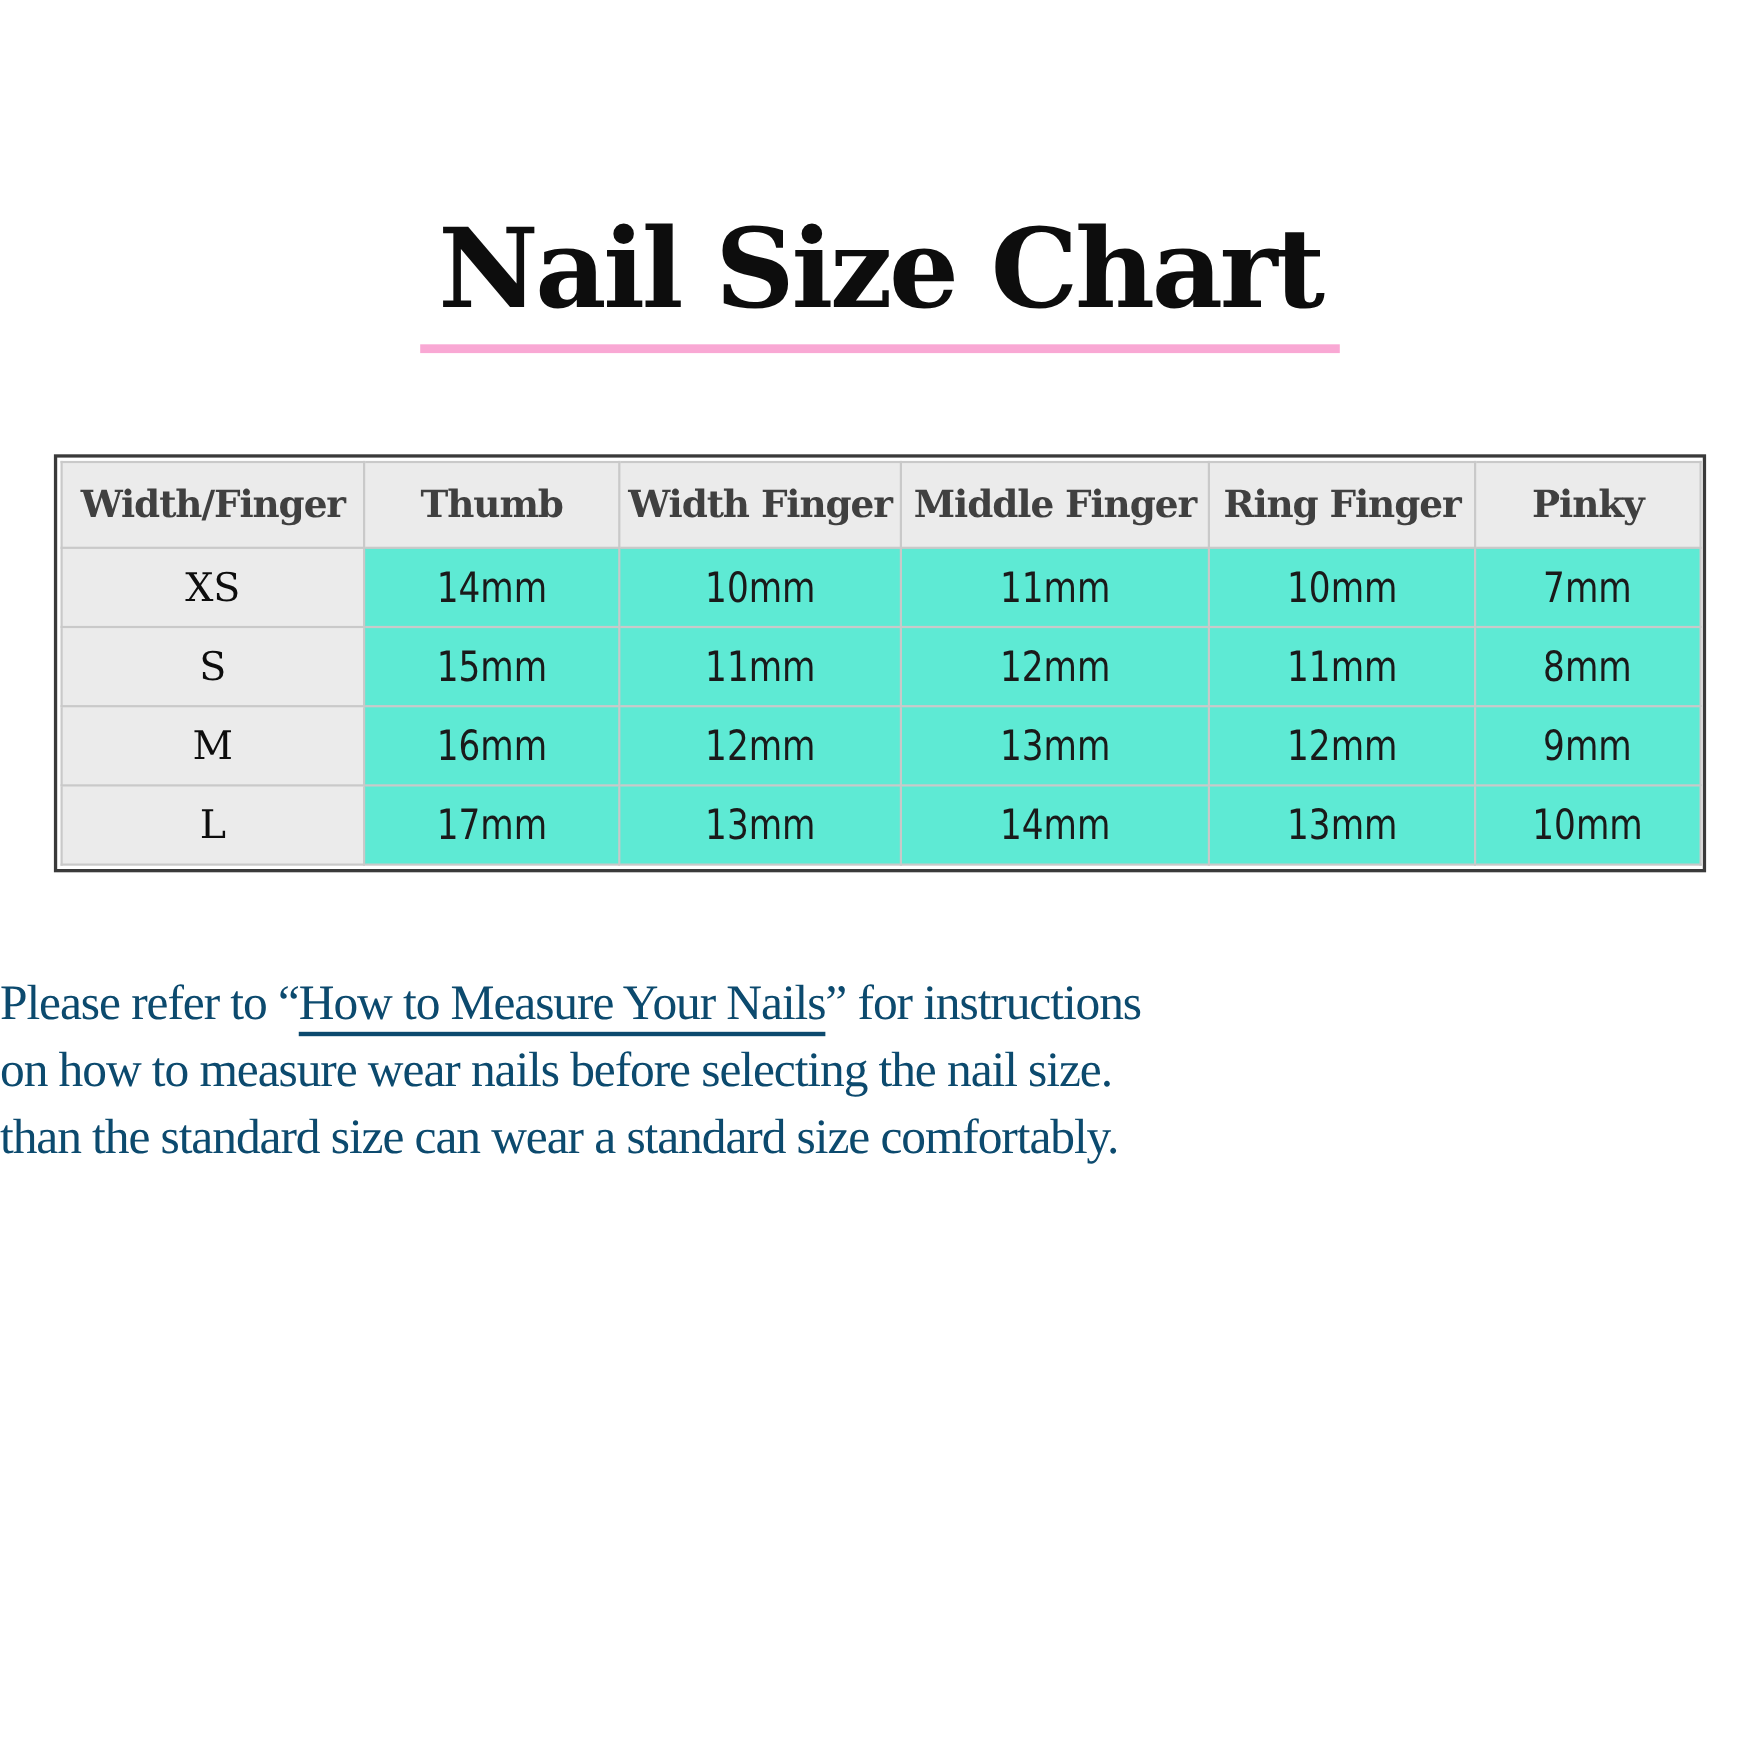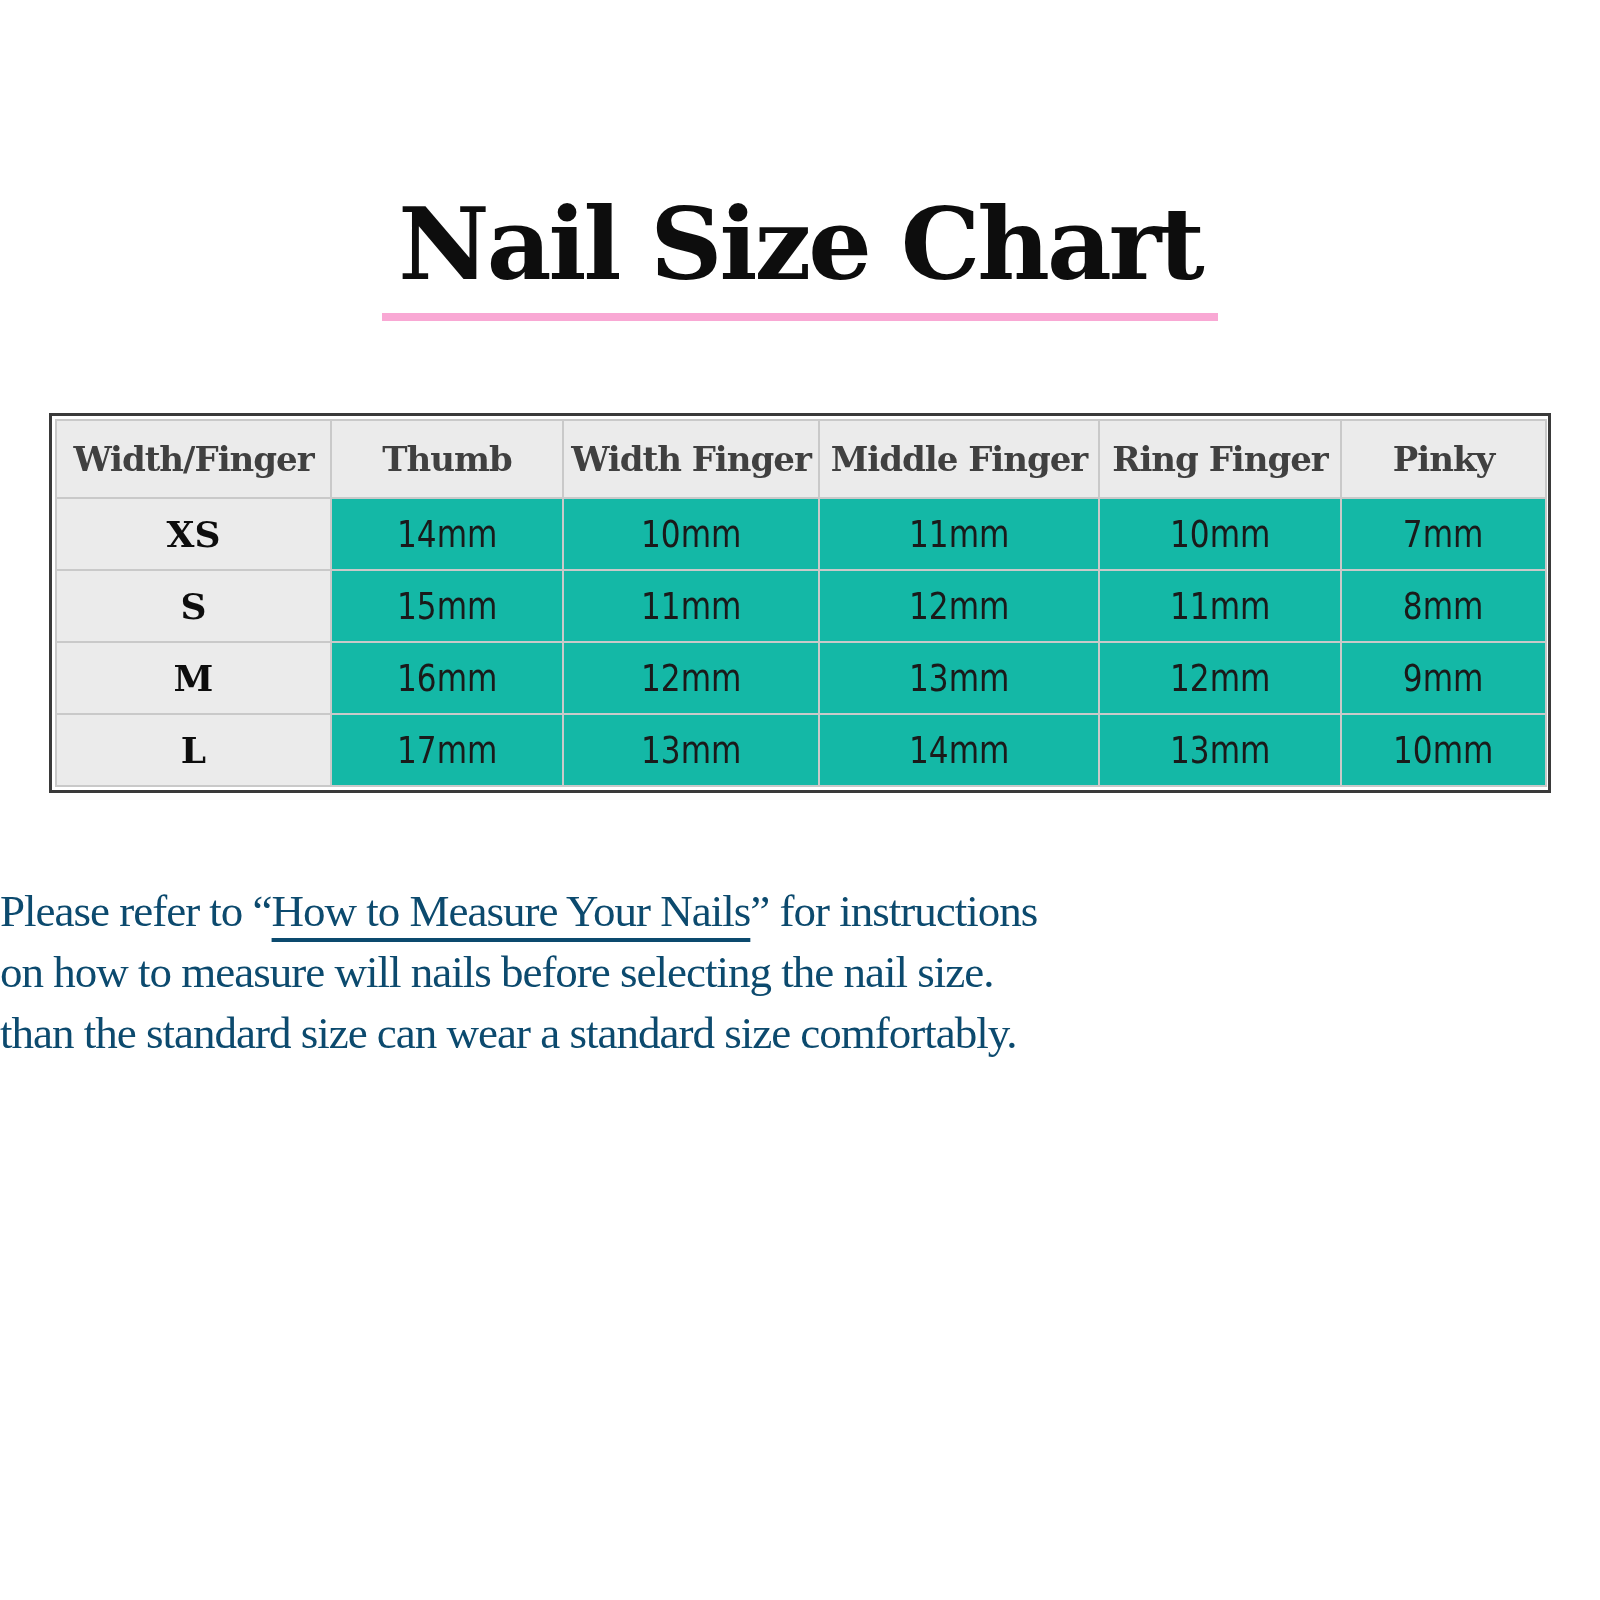--- a/index.html
+++ b/index.html
@@ -64,26 +64,26 @@
     font-family: "DejaVu Serif", serif;
     font-weight: 900;
     font-size: 34px;
     letter-spacing: -1px;
     color: #404040;
   }
   table.size-table tbody th.row-label {
     background: #ebebeb;
     height: 70px;
     font-family: "DejaVu Serif", serif;
-    font-weight: 700;
+    font-weight: 400;
     font-size: 36px;
     color: #0d0d0d;
   }
   table.size-table tbody td {
-    background: #14b8a6;
+    background: #5eead4;
     height: 70px;
     font-family: "DejaVu Sans", "Liberation Sans", sans-serif;
     font-weight: 400;
     font-size: 38px;
     color: #1a1a1a;
   }
   table.size-table tbody td .num {
     display: inline-block;
     transform: scaleX(0.82);
     transform-origin: center;
@@ -164,18 +164,18 @@
         <td><span class="num">14mm</span></td>
         <td><span class="num">13mm</span></td>
         <td><span class="num">10mm</span></td>
       </tr>
     </tbody>
   </table>
 </div>
 
 <div class="note note-1">
   <div class="line"><span>Please refer to “</span><span class="underlined">How to Measure Your Nails</span><span>” for instructions</span></div>
-  <div class="line">on how to measure will nails before selecting the nail size.</div>
+  <div class="line">on how to measure wear nails before selecting the nail size.</div>
   <div class="line">than the standard size can wear a standard size comfortably.</div>
 </div>
 
 <div class="note note-2">
 </div>
 
 </body></html>

